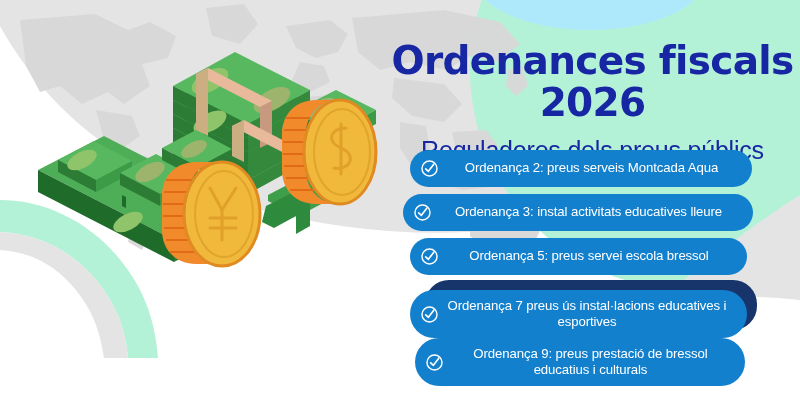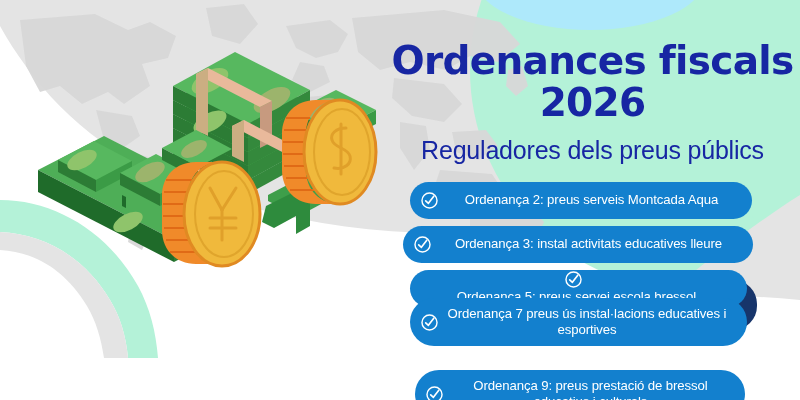--- a/index.html
+++ b/index.html
@@ -93,21 +93,20 @@
 
   .pill {
     position: absolute;
     background: #1380CE;
     border-radius: 24px;
     color: #ffffff;
     display: flex;
     align-items: center;
     box-sizing: border-box;
     padding: 0 14px 0 10px;
-    margin-top: 32px;
   }
   .pill-shadow {
     position: absolute;
     background: #17356B;
     border-radius: 24px;
     z-index: 1;
   }
 
   .pill .check {
     flex: 0 0 auto;
@@ -124,22 +123,22 @@
     font-family: "Liberation Sans", sans-serif;
     font-size: 13.2px;
     line-height: 1.25;
     color: #ffffff;
     letter-spacing: -0.1px;
   }
 
   
   .pill-1 { left: 25px; top: 0px;   width: 342px; height: 37px; z-index: 3; }
   .pill-2 { left: 18px; top: 44px;  width: 350px; height: 37px; z-index: 3; }
-  .pill-3 { left: 25px; top: 88px;  width: 337px; height: 37px; z-index: 3; flex-direction: column; }
-  .pill-4 { left: 25px; top: 116px; width: 337px; height: 48px; z-index: 3; }
+  .pill-3 { left: 25px; top: 88px;  width: 337px; height: 37px; z-index: 3; }
+  .pill-4 { left: 25px; top: 140px; width: 337px; height: 48px; z-index: 3; }
   .pill-4 .ptext { padding-right: 4px; }
   .pill-4-shadow { left: 40px; top: 130px; width: 332px; height: 50px; }
   .pill-5 { left: 30px; top: 188px; width: 330px; height: 48px; z-index: 3; }
 </style>
 </head>
 <body>
 
 <div id="poster">
 
   <div class="bg-layer">

